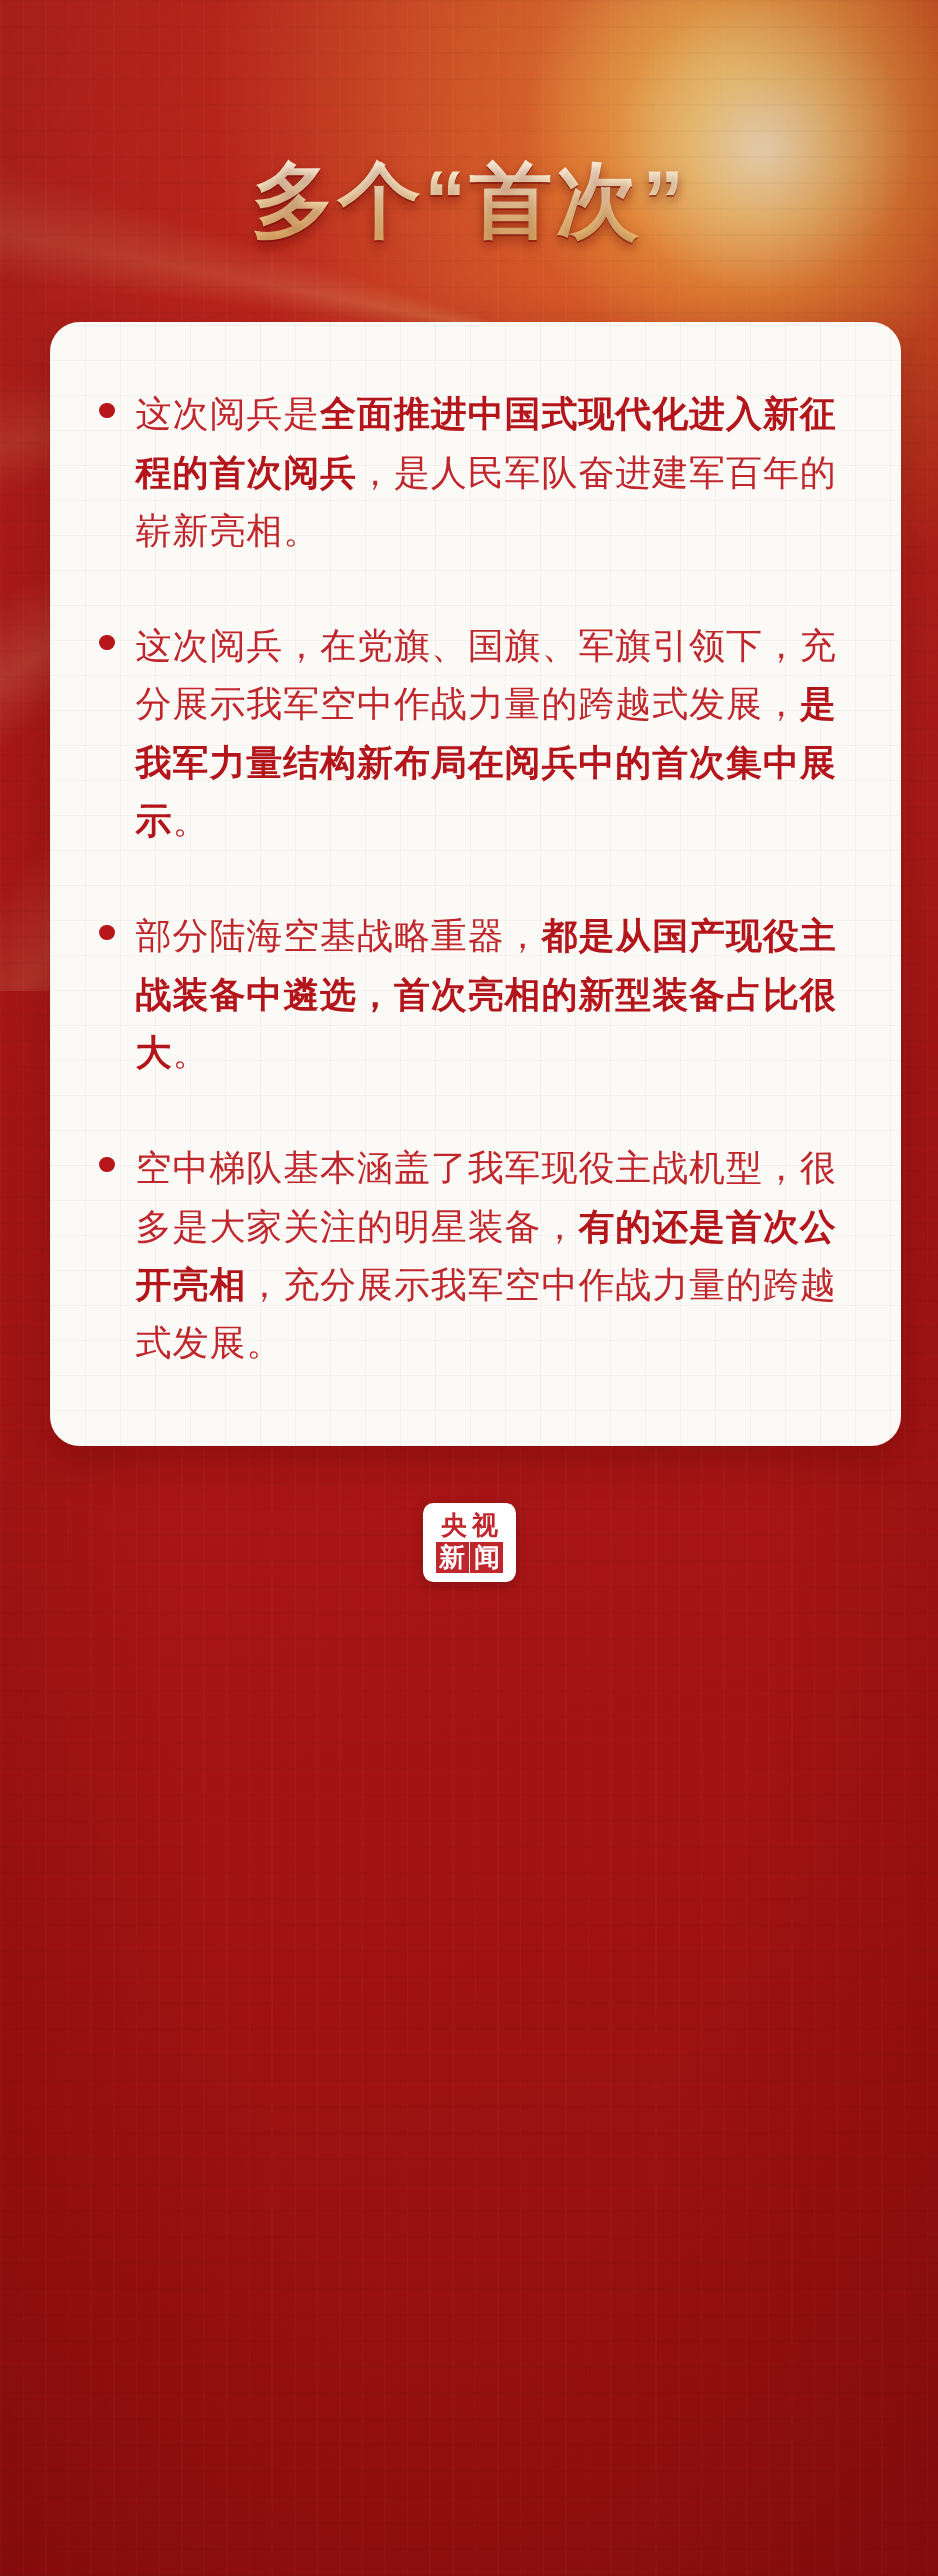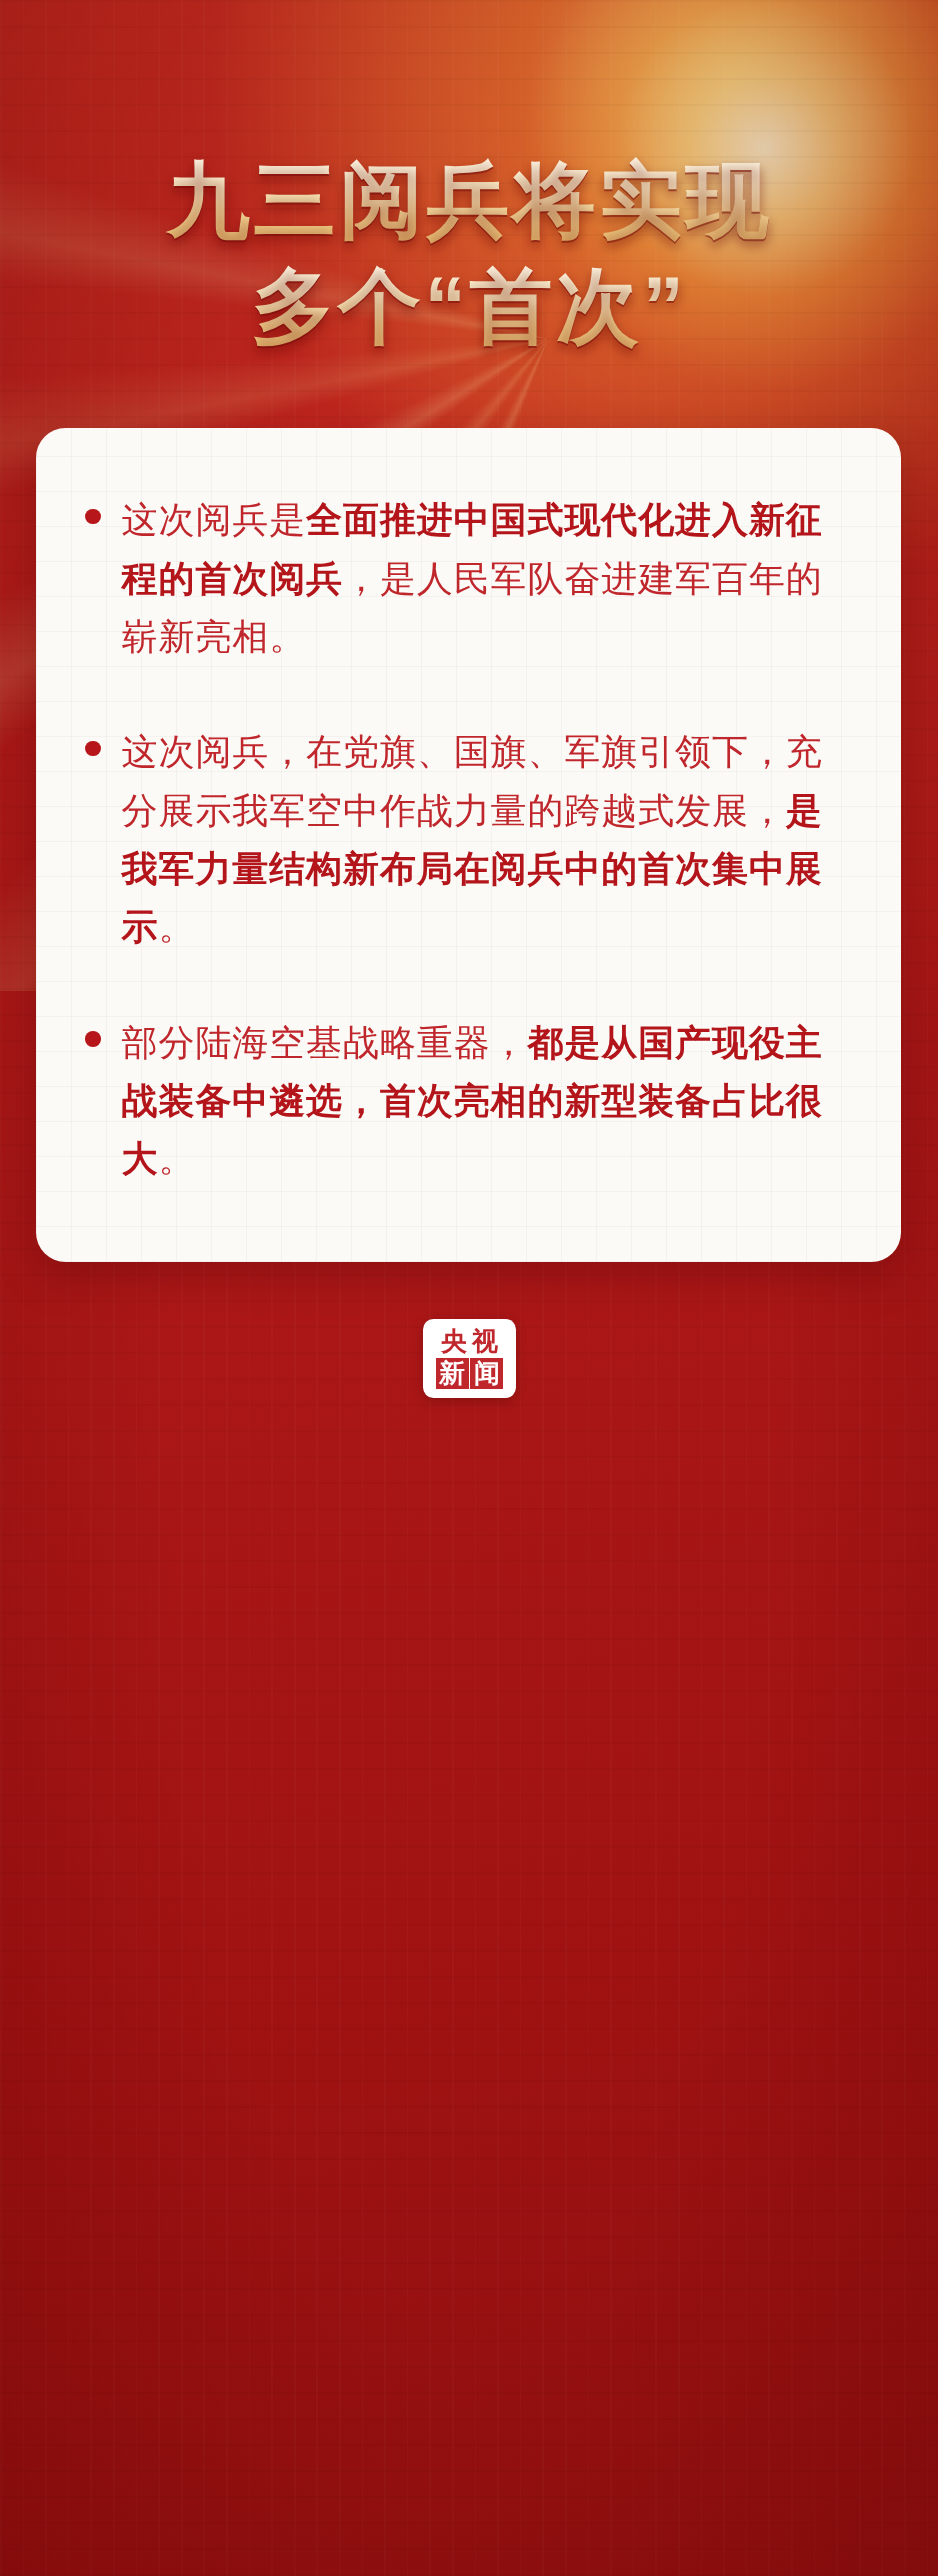--- a/index.html
+++ b/index.html
@@ -89,21 +89,21 @@
     background-clip:text;
     -webkit-text-fill-color:transparent;
     text-shadow:0 5.2px 12px rgba(90,0,0,0.35);
     filter:drop-shadow(0 2.6px 0 rgba(120,10,10,0.55));
   }
 
   
   .card{
     position:relative;
     z-index:3;
-    margin:68px 38px 0 36px;
+    margin:68px 38px 0 50px;
     background:#fcfaf6;
     border-radius:29.5px;
     padding:63px 49px 73px 49px;
     box-shadow:0 15.6px 40px rgba(80,0,0,0.30);
     background-image:
       repeating-linear-gradient(0deg, rgba(0,0,0,0.030) 0 0.9px, rgba(0,0,0,0) 0.9px 35px),
       repeating-linear-gradient(90deg, rgba(0,0,0,0.030) 0 0.9px, rgba(0,0,0,0) 0.9px 35px);
   }
   .item{
     display:flex;
@@ -171,36 +171,39 @@
 </head>
 <body>
 
 <div class="bg-base"></div>
 <div class="bg-rays"></div>
 <div class="bg-sun"></div>
 <div class="bg-texture"></div>
 <div class="bg-vignette"></div>
 
 <div class="title-wrap">
-  <div class="title-line">九三阅兵将实现</div>
   <div class="title-line">多个“首次”</div>
 </div>
 
 <div class="card" id="card">
     <div class="item">
       <span class="bullet"></span>
       <div class="item-text"><span>这次阅兵是</span><b>全面推进中国式现代化进入新征程的首次阅兵</b><span>，是人民军队奋进建军百年的崭新亮相。</span></div>
     </div>
     <div class="item">
       <span class="bullet"></span>
       <div class="item-text"><span>这次阅兵，在党旗、国旗、军旗引领下，充分展示我军空中作战力量的跨越式发展，</span><b>是我军力量结构新布局在阅兵中的首次集中展示</b><span>。</span></div>
     </div>
     <div class="item">
       <span class="bullet"></span>
       <div class="item-text"><span>部分陆海空基战略重器，</span><b>都是从国产现役主战装备中遴选，首次亮相的新型装备占比很大</b><span>。</span></div>
+    </div>
+    <div class="item">
+      <span class="bullet"></span>
+      <div class="item-text"><span>空中梯队基本涵盖了我军现役主战机型，很多是大家关注的明星装备，</span><b>有的还是首次公开亮相</b><span>，充分展示我军空中作战力量的跨越式发展。</span></div>
     </div>
   </div>
 
 <div class="logo-wrap">
   <div class="logo">
     <div class="logo-row top">
       <span class="logo-ch">央</span>
       <span class="logo-ch">视</span>
     </div>
     <div class="logo-row bottom">

